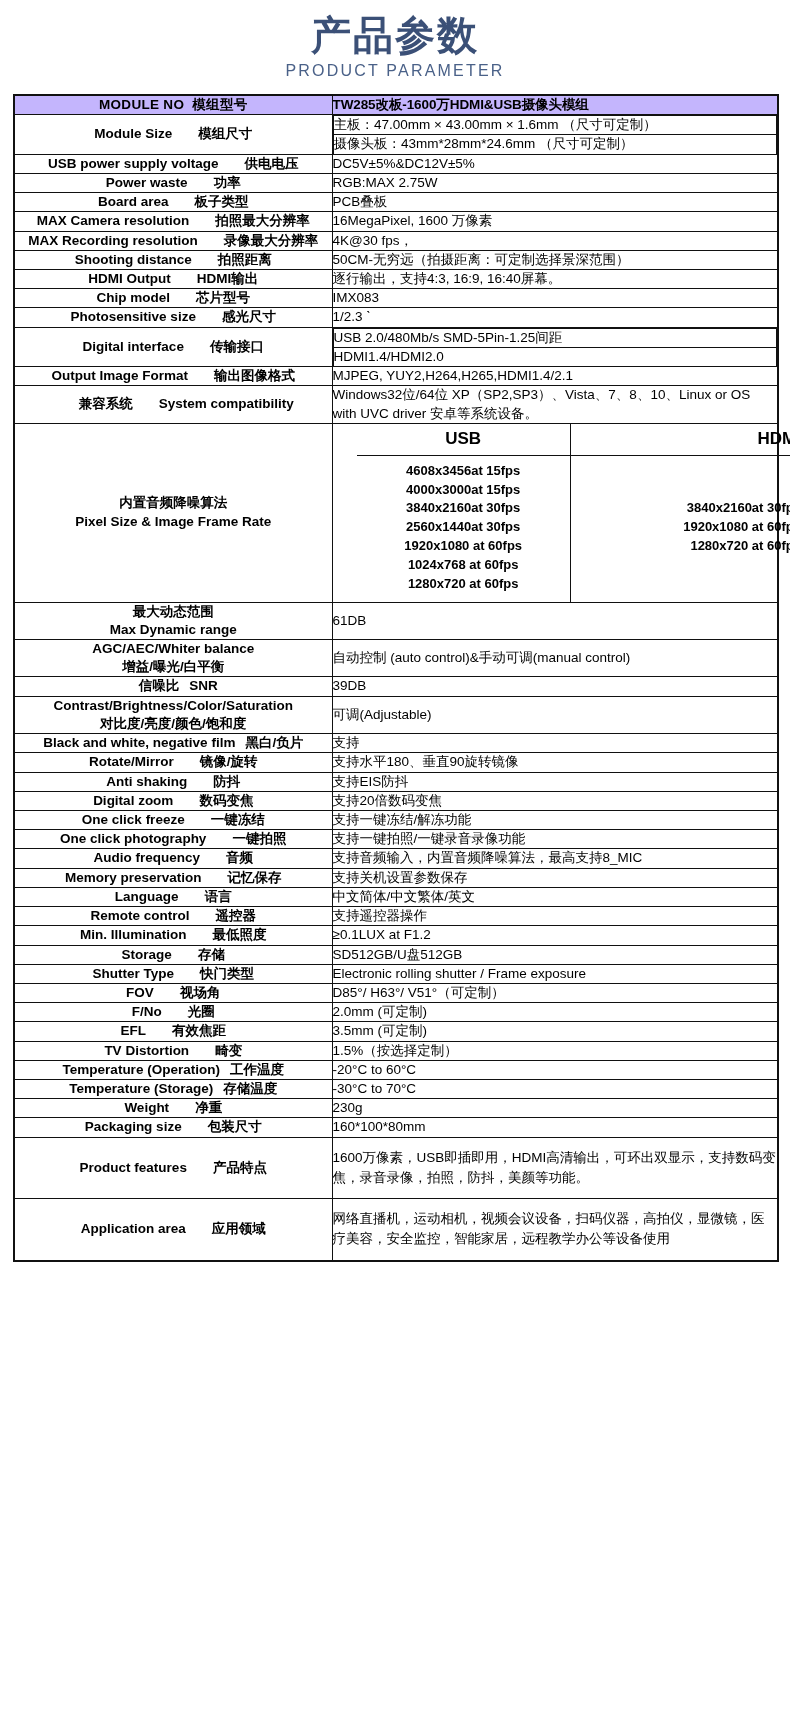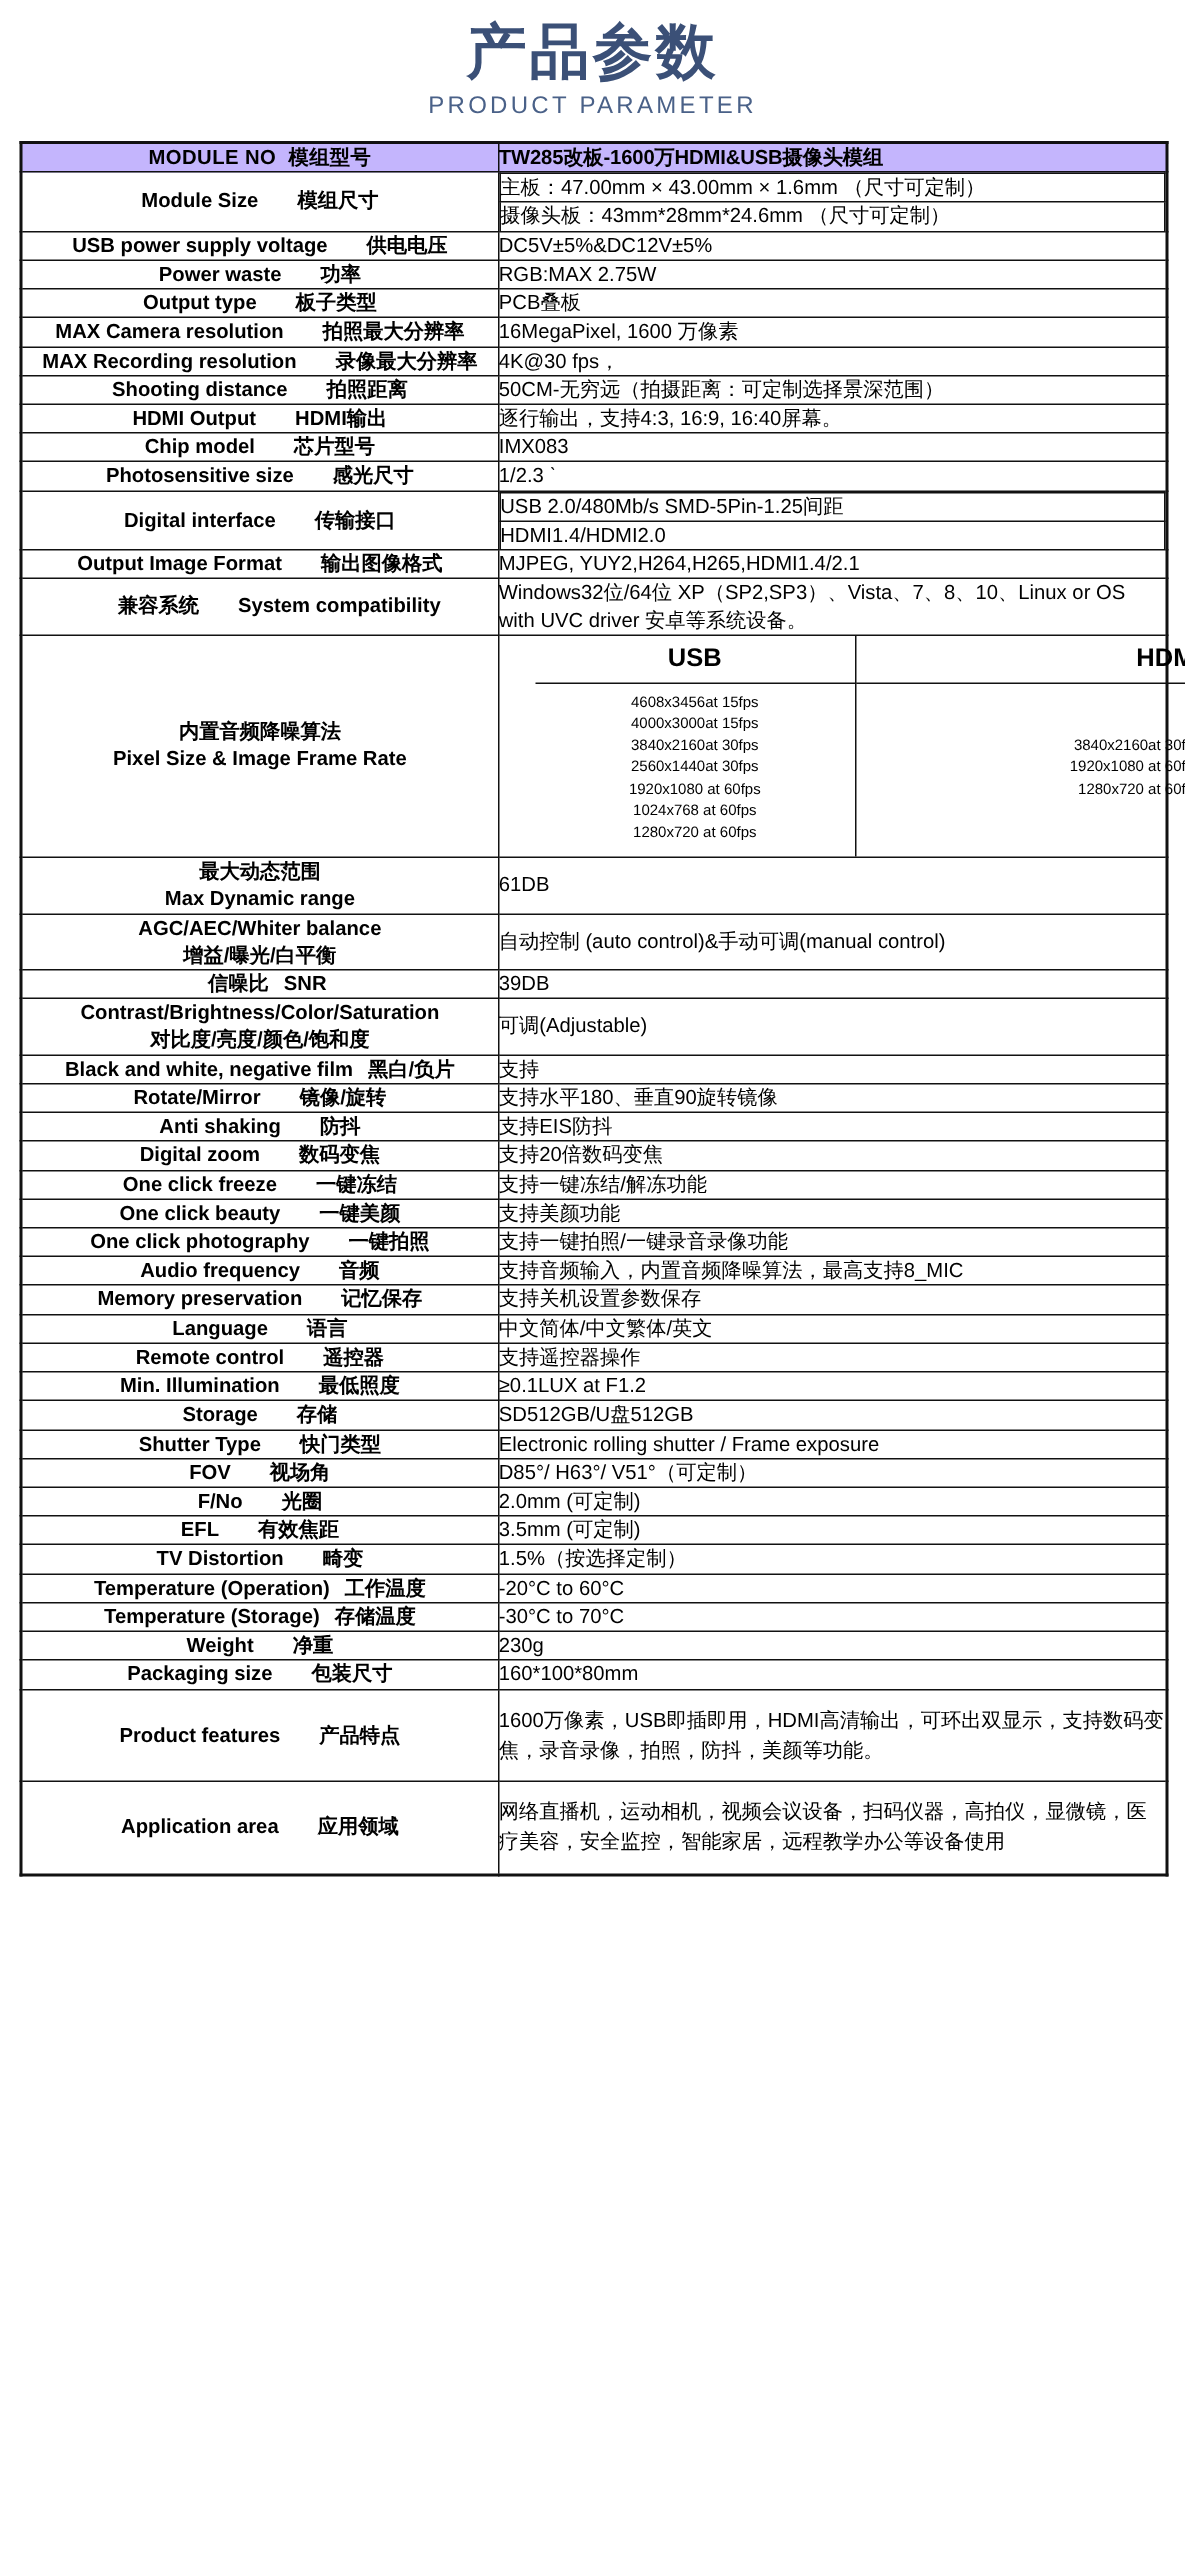--- a/index.html
+++ b/index.html
@@ -127,23 +127,24 @@
     font-size: 17px;
     font-weight: bold;
     padding: 4px 0;
     border-top: 0;
   }
   .subtbl tr:first-child td { border-top: 0; }
   .subtbl tr:last-child td { border-bottom: 0; }
   .subtbl td:first-child { border-left: 0; }
   .subtbl td:last-child { border-right: 0; text-align: right; }
   .subtbl .sub-body {
-    font-size: 10px;
+    font-size: 13px;
     padding: 6px 0 8px 0;
     line-height: 1.45;
+    font-weight: bold;
   }
   .cell-flush { padding: 0 !important; }
 
   .multiline { line-height: 1.45; }
 
   
   .vsplit { width: 100%; border-collapse: collapse; table-layout: fixed; }
   .vsplit td {
     border: 0;
     border-bottom: 1px solid #111;
@@ -195,21 +196,21 @@
           </tr>
           <tr>
             <td class="lbl"><span class="pair"><span class="en">USB power supply voltage</span><span class="cn">供电电压</span></span></td>
             <td class="val multiline">DC5V±5%&amp;DC12V±5%</td>
           </tr>
           <tr>
             <td class="lbl"><span class="pair"><span class="en">Power waste</span><span class="cn">功率</span></span></td>
             <td class="val multiline">RGB:MAX 2.75W</td>
           </tr>
           <tr>
-            <td class="lbl"><span class="pair"><span class="en">Output type</span><span class="cn">板子类型</span></span></td>
+            <td class="lbl"><span class="pair"><span class="en">Board area</span><span class="cn">板子类型</span></span></td>
             <td class="val multiline">PCB叠板</td>
           </tr>
           <tr>
             <td class="lbl"><span class="pair"><span class="en">MAX Camera resolution</span><span class="cn">拍照最大分辨率</span></span></td>
             <td class="val multiline">16MegaPixel, 1600 万像素</td>
           </tr>
           <tr>
             <td class="lbl"><span class="pair"><span class="en">MAX Recording resolution</span><span class="cn">录像最大分辨率</span></span></td>
             <td class="val multiline">4K@30 fps，</td>
           </tr>
@@ -314,24 +315,20 @@
           </tr>
           <tr>
             <td class="lbl"><span class="pair"><span class="en">Digital zoom</span><span class="cn">数码变焦</span></span></td>
             <td class="val multiline">支持20倍数码变焦</td>
           </tr>
           <tr>
             <td class="lbl"><span class="pair"><span class="en">One click freeze</span><span class="cn">一键冻结</span></span></td>
             <td class="val multiline">支持一键冻结/解冻功能</td>
           </tr>
           <tr>
-            <td class="lbl"><span class="pair"><span class="en">One click beauty</span><span class="cn">一键美颜</span></span></td>
-            <td class="val multiline">支持美颜功能</td>
-          </tr>
-          <tr>
             <td class="lbl"><span class="pair"><span class="en">One click photography</span><span class="cn">一键拍照</span></span></td>
             <td class="val multiline">支持一键拍照/一键录音录像功能</td>
           </tr>
           <tr>
             <td class="lbl"><span class="pair"><span class="en">Audio frequency</span><span class="cn">音频</span></span></td>
             <td class="val multiline">支持音频输入，内置音频降噪算法，最高支持8_MIC</td>
           </tr>
           <tr>
             <td class="lbl"><span class="pair"><span class="en">Memory preservation</span><span class="cn">记忆保存</span></span></td>
             <td class="val multiline">支持关机设置参数保存</td>

